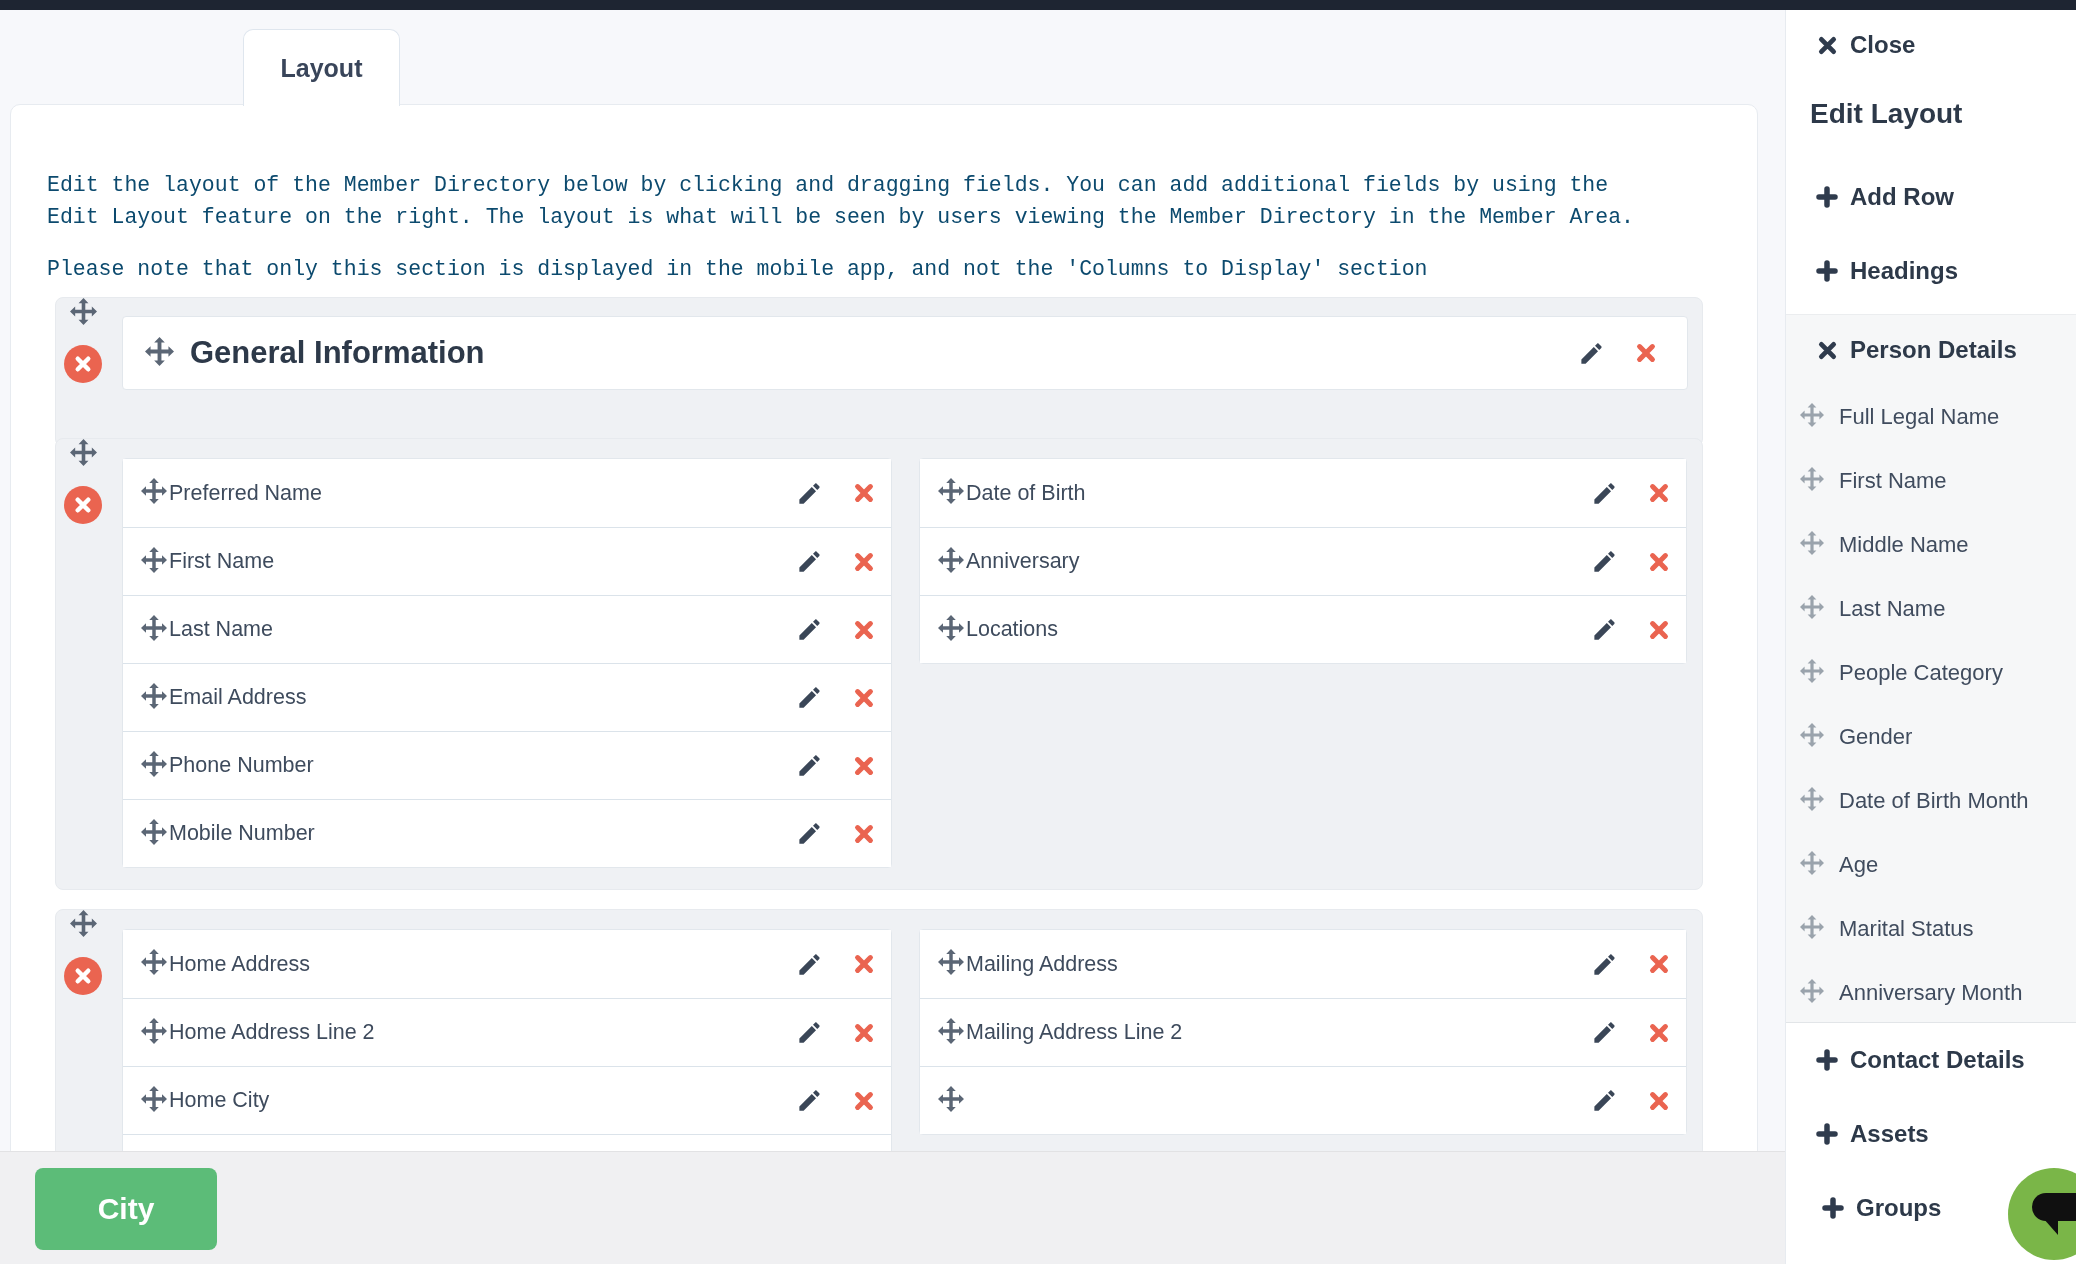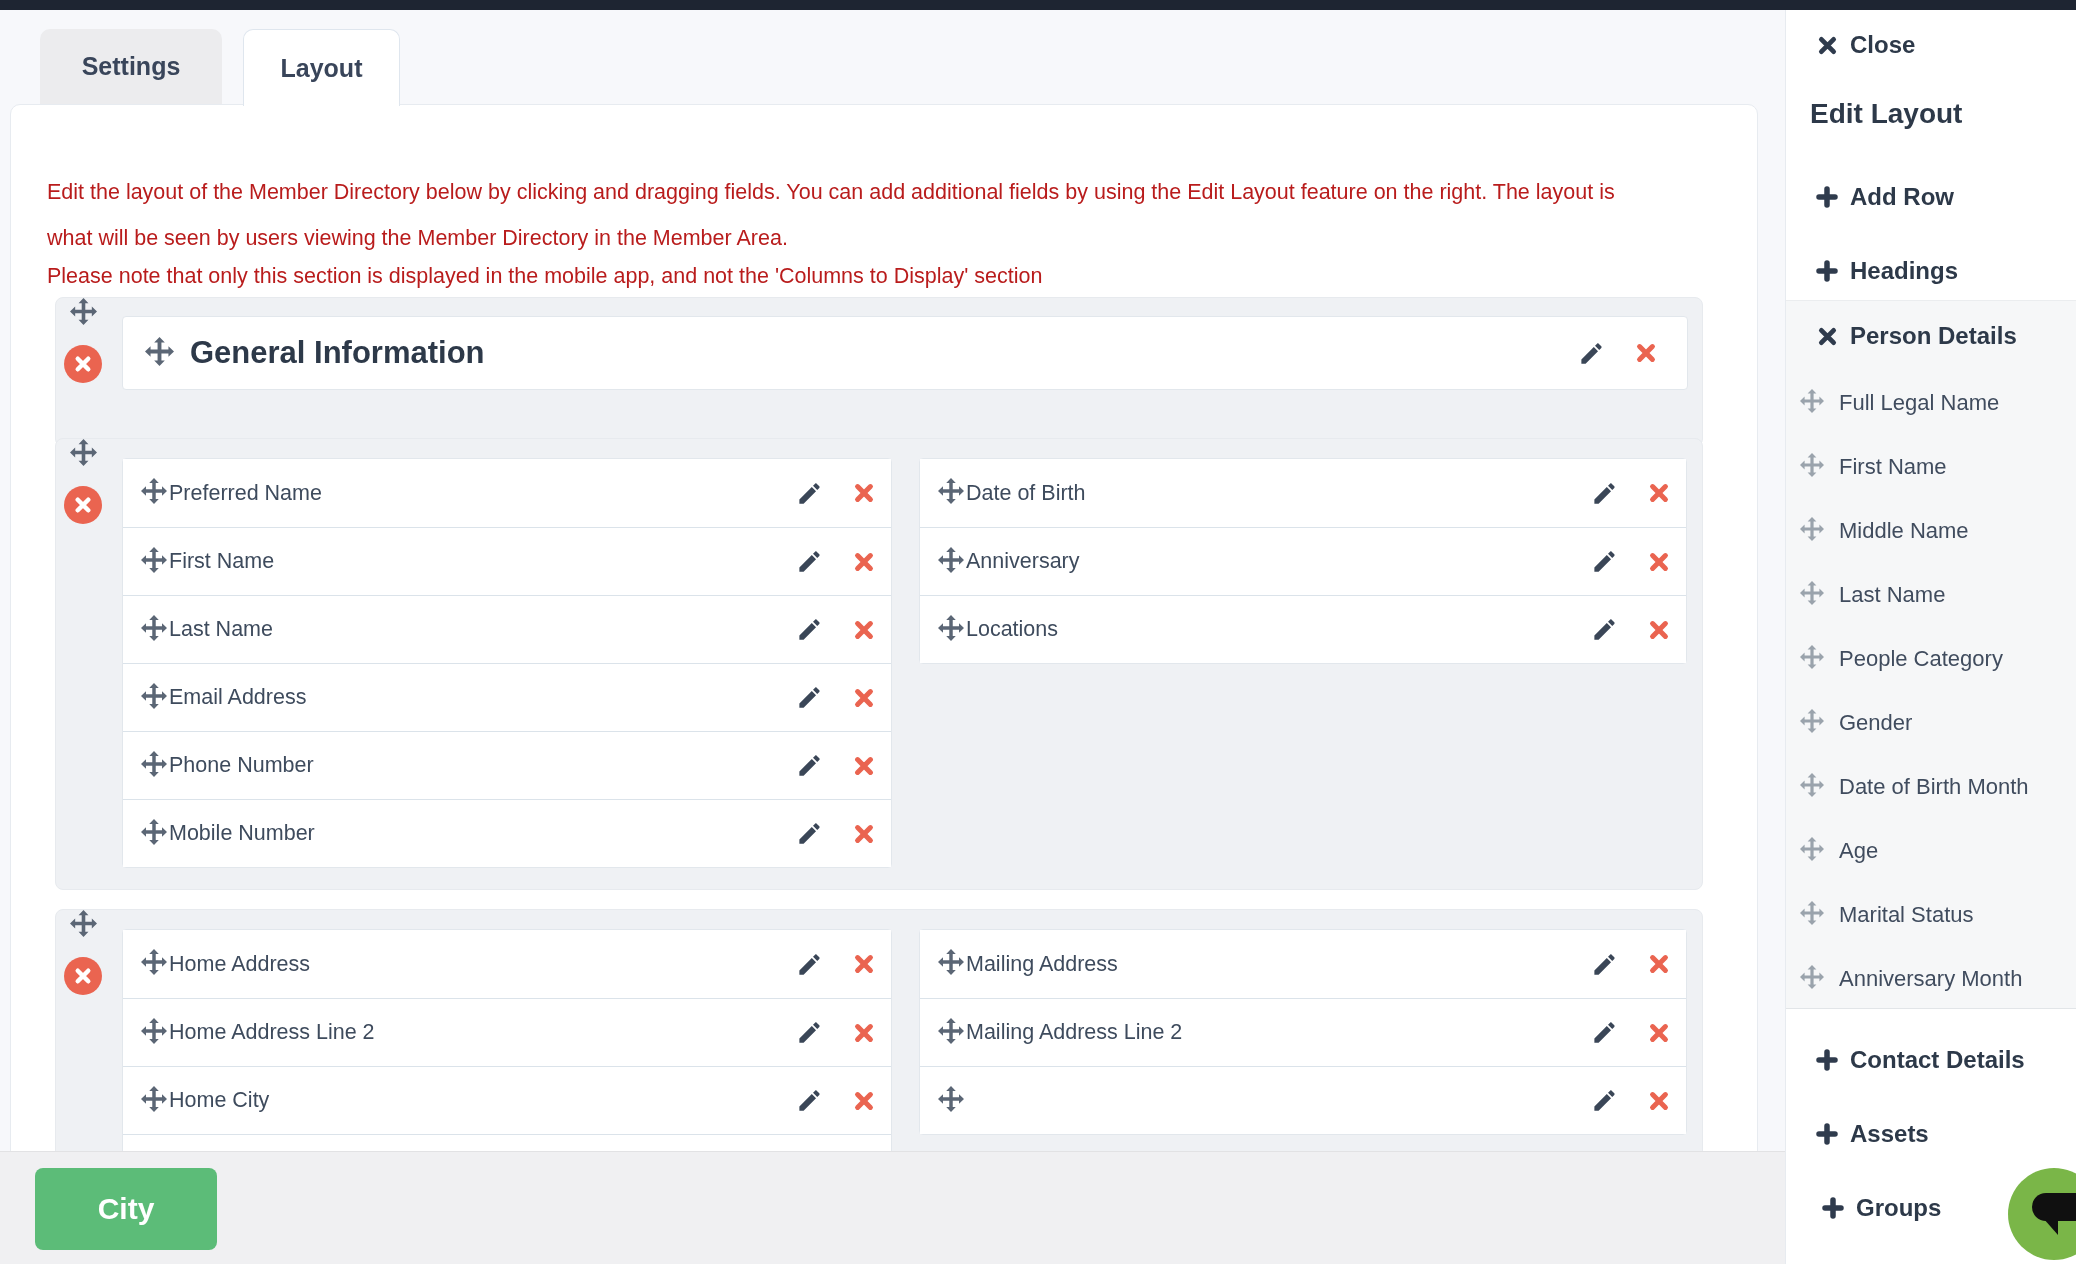--- a/index.html
+++ b/index.html
@@ -18,21 +18,21 @@
   .tab { position:absolute; height:75px; border-radius:10px 10px 0 0;
          display:flex; align-items:center; justify-content:center;
          font-size:25px; font-weight:bold; color:#39455a; cursor:pointer; }
   .tab-settings { left:40px; top:19px; width:182px; background:#ececee; z-index:2; }
   .tab-layout   { left:243px; top:19px; width:157px; height:77px; background:#fff;
                   border:1px solid #dfe6ee; border-bottom:none; z-index:3; }
 
   .card { position:absolute; left:10px; top:94px; width:1748px; height:1160px;
           background:#fff; border:1px solid #e7ebf0; border-radius:10px; z-index:1; overflow:hidden; }
 
-  .intro { position:absolute; left:36px; width:1618px; font-size:21.5px; line-height:46px; color:#b91c1c; }
+  .intro { position:absolute; left:36px; width:1618px; font-size:21.5px; line-height:32px; color:#0c4a6e;font-family:Liberation Mono, monospace; }
   .intro.p1 { top:64px; }
   .intro.p2 { top:148px; }
 
   .sec { position:absolute; left:44px; width:1648px; background:#eff1f4;
          border:1px solid #e7eaee; border-radius:8px; }
   .sec1 { top:192px; height:150px; }
   .sec2 { top:333px; height:452px; }
   .sec3 { top:804px; height:276px; }
 
   .ctrl { position:absolute; left:0; top:0; width:64px; }
@@ -66,42 +66,41 @@
   
   .sidebar { position:absolute; left:1785px; top:10px; width:291px; height:1254px;
              background:#fff; border-left:1px solid #e7ebf0; z-index:5; }
   .sb-row { position:absolute; left:0; width:100%; height:32px; display:flex; align-items:center; cursor:pointer; }
   .sb-row .gicon { margin-left:29px; width:24px; display:flex; justify-content:center; }
   .sb-row .glabel { margin-left:11px; font-size:24px; font-weight:bold; color:#2d3949; }
   .sb-close   { top:19px; }
   .sb-title   { position:absolute; left:24px; top:88px; font-size:28px; font-weight:bold; color:#2d3949; }
   .sb-addrow  { top:171px; }
   .sb-headings{ top:245px; }
-  .sb-panel { position:absolute; left:0; top:290px; width:100%; height:709px;
+  .sb-panel { position:absolute; left:0; top:304px; width:100%; height:709px;
               background:#f6f7f8; border-top:1px solid #ebedef; border-bottom:1px solid #e2e5e8; }
   .sb-person { top:19px; }
   .sb-item { position:absolute; left:0; width:100%; height:30px; display:flex; align-items:center; cursor:grab; }
   .sb-item .mv { margin-left:14px; }
   .sb-item .ilabel { margin-left:15px; font-size:22px; color:#404c5e; }
 
   
   .chat { position:absolute; left:2008px; top:1168px; width:92px; height:92px;
           border-radius:50%; background:#7ab648; z-index:40; cursor:pointer; }
   .chat-bubble { position:absolute; left:24px; top:25px; width:60px; height:28px;
                  background:#101010; border-radius:14px; }
   .chat-tail { position:absolute; left:35px; top:50px; width:0; height:0;
                border-top:17px solid #101010; border-left:15px solid transparent; }
 </style>
 </head>
 <body>
 
 <div class="topbar"></div>
 
 <div class="main">
-  <div class="tab tab-settings">Settings</div>
   <div class="tab tab-layout">Layout</div>
 
   <div class="card">
     <p class="intro p1">Edit the layout of the Member Directory below by clicking and dragging fields. You can add additional fields by using the Edit Layout feature on the right. The layout is what will be seen by users viewing the Member Directory in the Member Area.</p>
     <p class="intro p2">Please note that only this section is displayed in the mobile app, and not the 'Columns to Display' section</p>
 
     <div class="sec sec1">
       <div class="ctrl">
         <span class="mv"><svg width="27" height="27" viewBox="0 0 24 24" fill="#5b6675">
               <path d="M12 0 16.4 4.6 13.6 4.6 13.6 10.4 19.4 10.4 19.4 7.6 24 12 19.4 16.4 19.4 13.6 13.6 13.6 13.6 19.4 16.4 19.4 12 24 7.6 19.4 10.4 19.4 10.4 13.6 4.6 13.6 4.6 16.4 0 12 4.6 7.6 4.6 10.4 10.4 10.4 10.4 4.6 7.6 4.6Z"></path>

